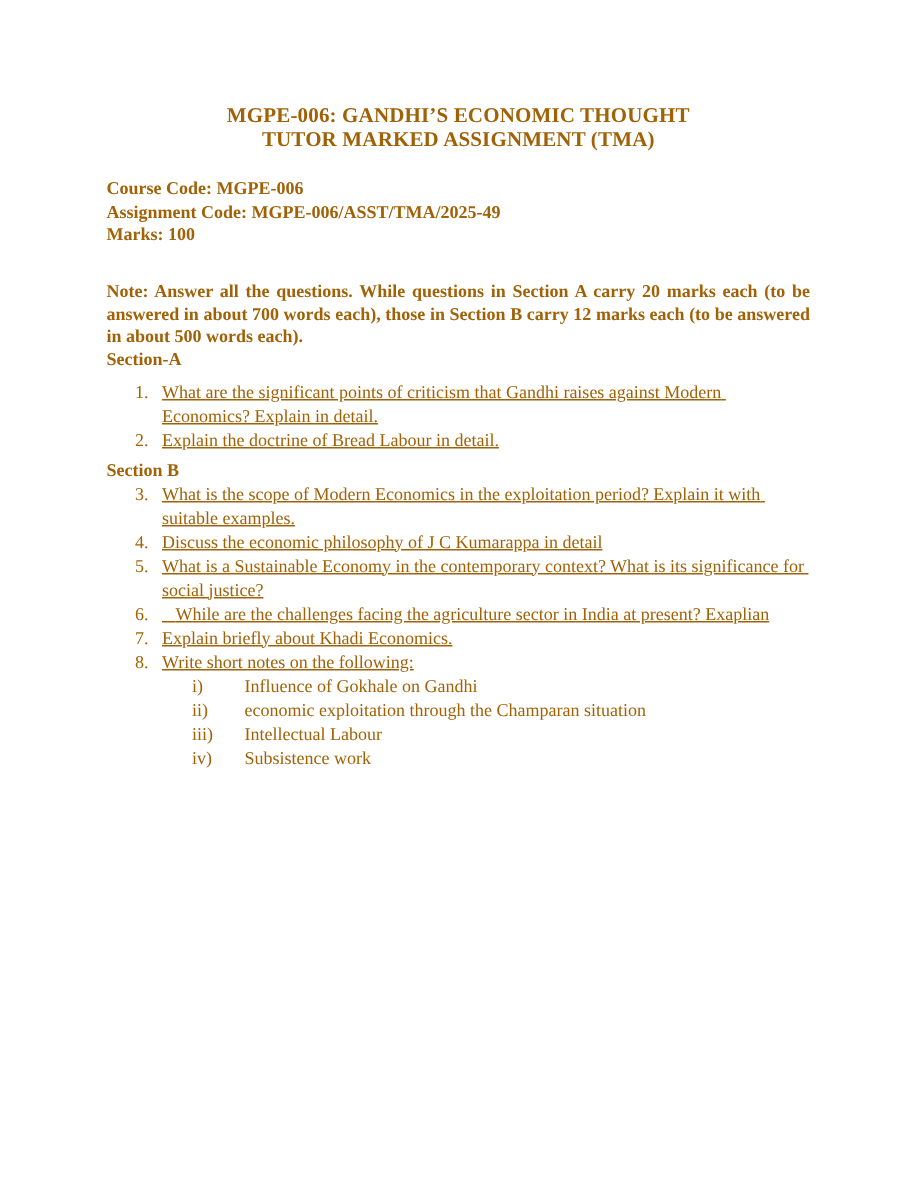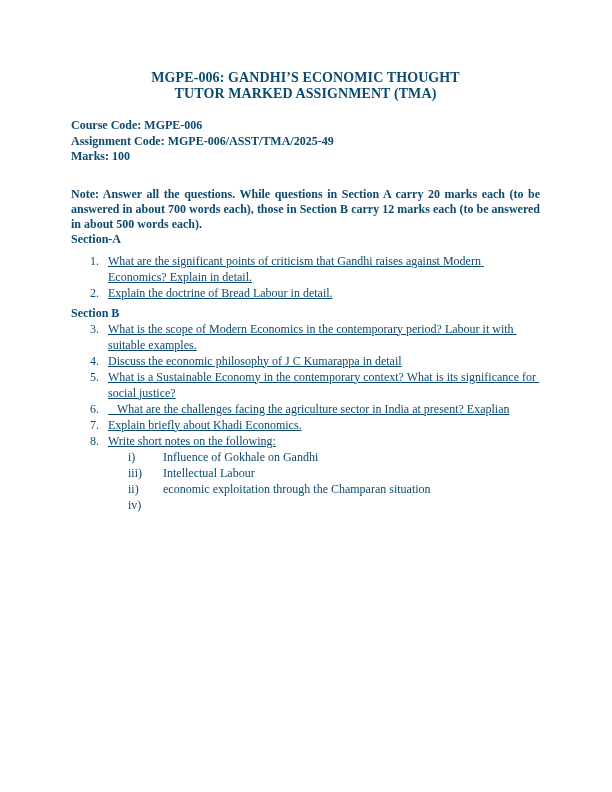--- a/index.html
+++ b/index.html
@@ -6,21 +6,21 @@
     margin: 0;
     padding: 0;
     background: #ffffff;
   }
   .page {
     position: relative;
     width: 612px;
     height: 792px;
     background: #ffffff;
     font-family: "Liberation Serif", serif;
-    color: #0c4a6e;
+    color: #a16207;
     overflow: hidden;
   }
   .content {
     position: absolute;
     left: 71px;
     top: 0;
     width: 469px;
   }
   .doc-title {
     margin-top: 70px;
@@ -114,56 +114,57 @@
         <span class="q-num">2.</span>
         <span class="q-text">Explain the doctrine of Bread Labour in detail.</span>
       </div>
     </div>
 
     <div class="section-heading gap-above">Section B</div>
 
     <div>
       <div class="q-row">
         <span class="q-num">3.</span>
-        <span class="q-text">What is the scope of Modern Economics in the contemporary period? Labour it with suitable examples.</span>
+        <span class="q-text">What is the scope of Modern Economics in the exploitation period? Explain it with suitable examples.</span>
       </div>
       <div class="q-row">
         <span class="q-num">4.</span>
         <span class="q-text">Discuss the economic philosophy of J C Kumarappa in detail</span>
       </div>
       <div class="q-row">
         <span class="q-num">5.</span>
         <span class="q-text">What is a Sustainable Economy in the contemporary context? What is its significance for social justice?</span>
       </div>
       <div class="q-row">
         <span class="q-num">6.</span>
-        <span class="q-text">   What are the challenges facing the agriculture sector in India at present? Exaplian</span>
+        <span class="q-text">   While are the challenges facing the agriculture sector in India at present? Exaplian</span>
       </div>
       <div class="q-row">
         <span class="q-num">7.</span>
         <span class="q-text">Explain briefly about Khadi Economics.</span>
       </div>
       <div class="q-row">
         <span class="q-num">8.</span>
         <span class="q-text">Write short notes on the following:</span>
       </div>
 
       <div>
         <div class="sub-row">
           <span class="sub-num">i)</span>
           <span class="sub-text">Influence of Gokhale on Gandhi</span>
         </div>
         <div class="sub-row">
+          <span class="sub-num">ii)</span>
+          <span class="sub-text">economic exploitation through the Champaran situation</span>
+        </div>
+        <div class="sub-row">
           <span class="sub-num">iii)</span>
           <span class="sub-text">Intellectual Labour</span>
         </div>
         <div class="sub-row">
-          <span class="sub-num">ii)</span>
-          <span class="sub-text">economic exploitation through the Champaran situation</span>
-        </div>
-        <div class="sub-row">
           <span class="sub-num">iv)</span>
+          <span class="sub-text">Subsistence work</span>
         </div>
       </div>
     </div>
 
   </div>
 </div>
 
 </body></html>

